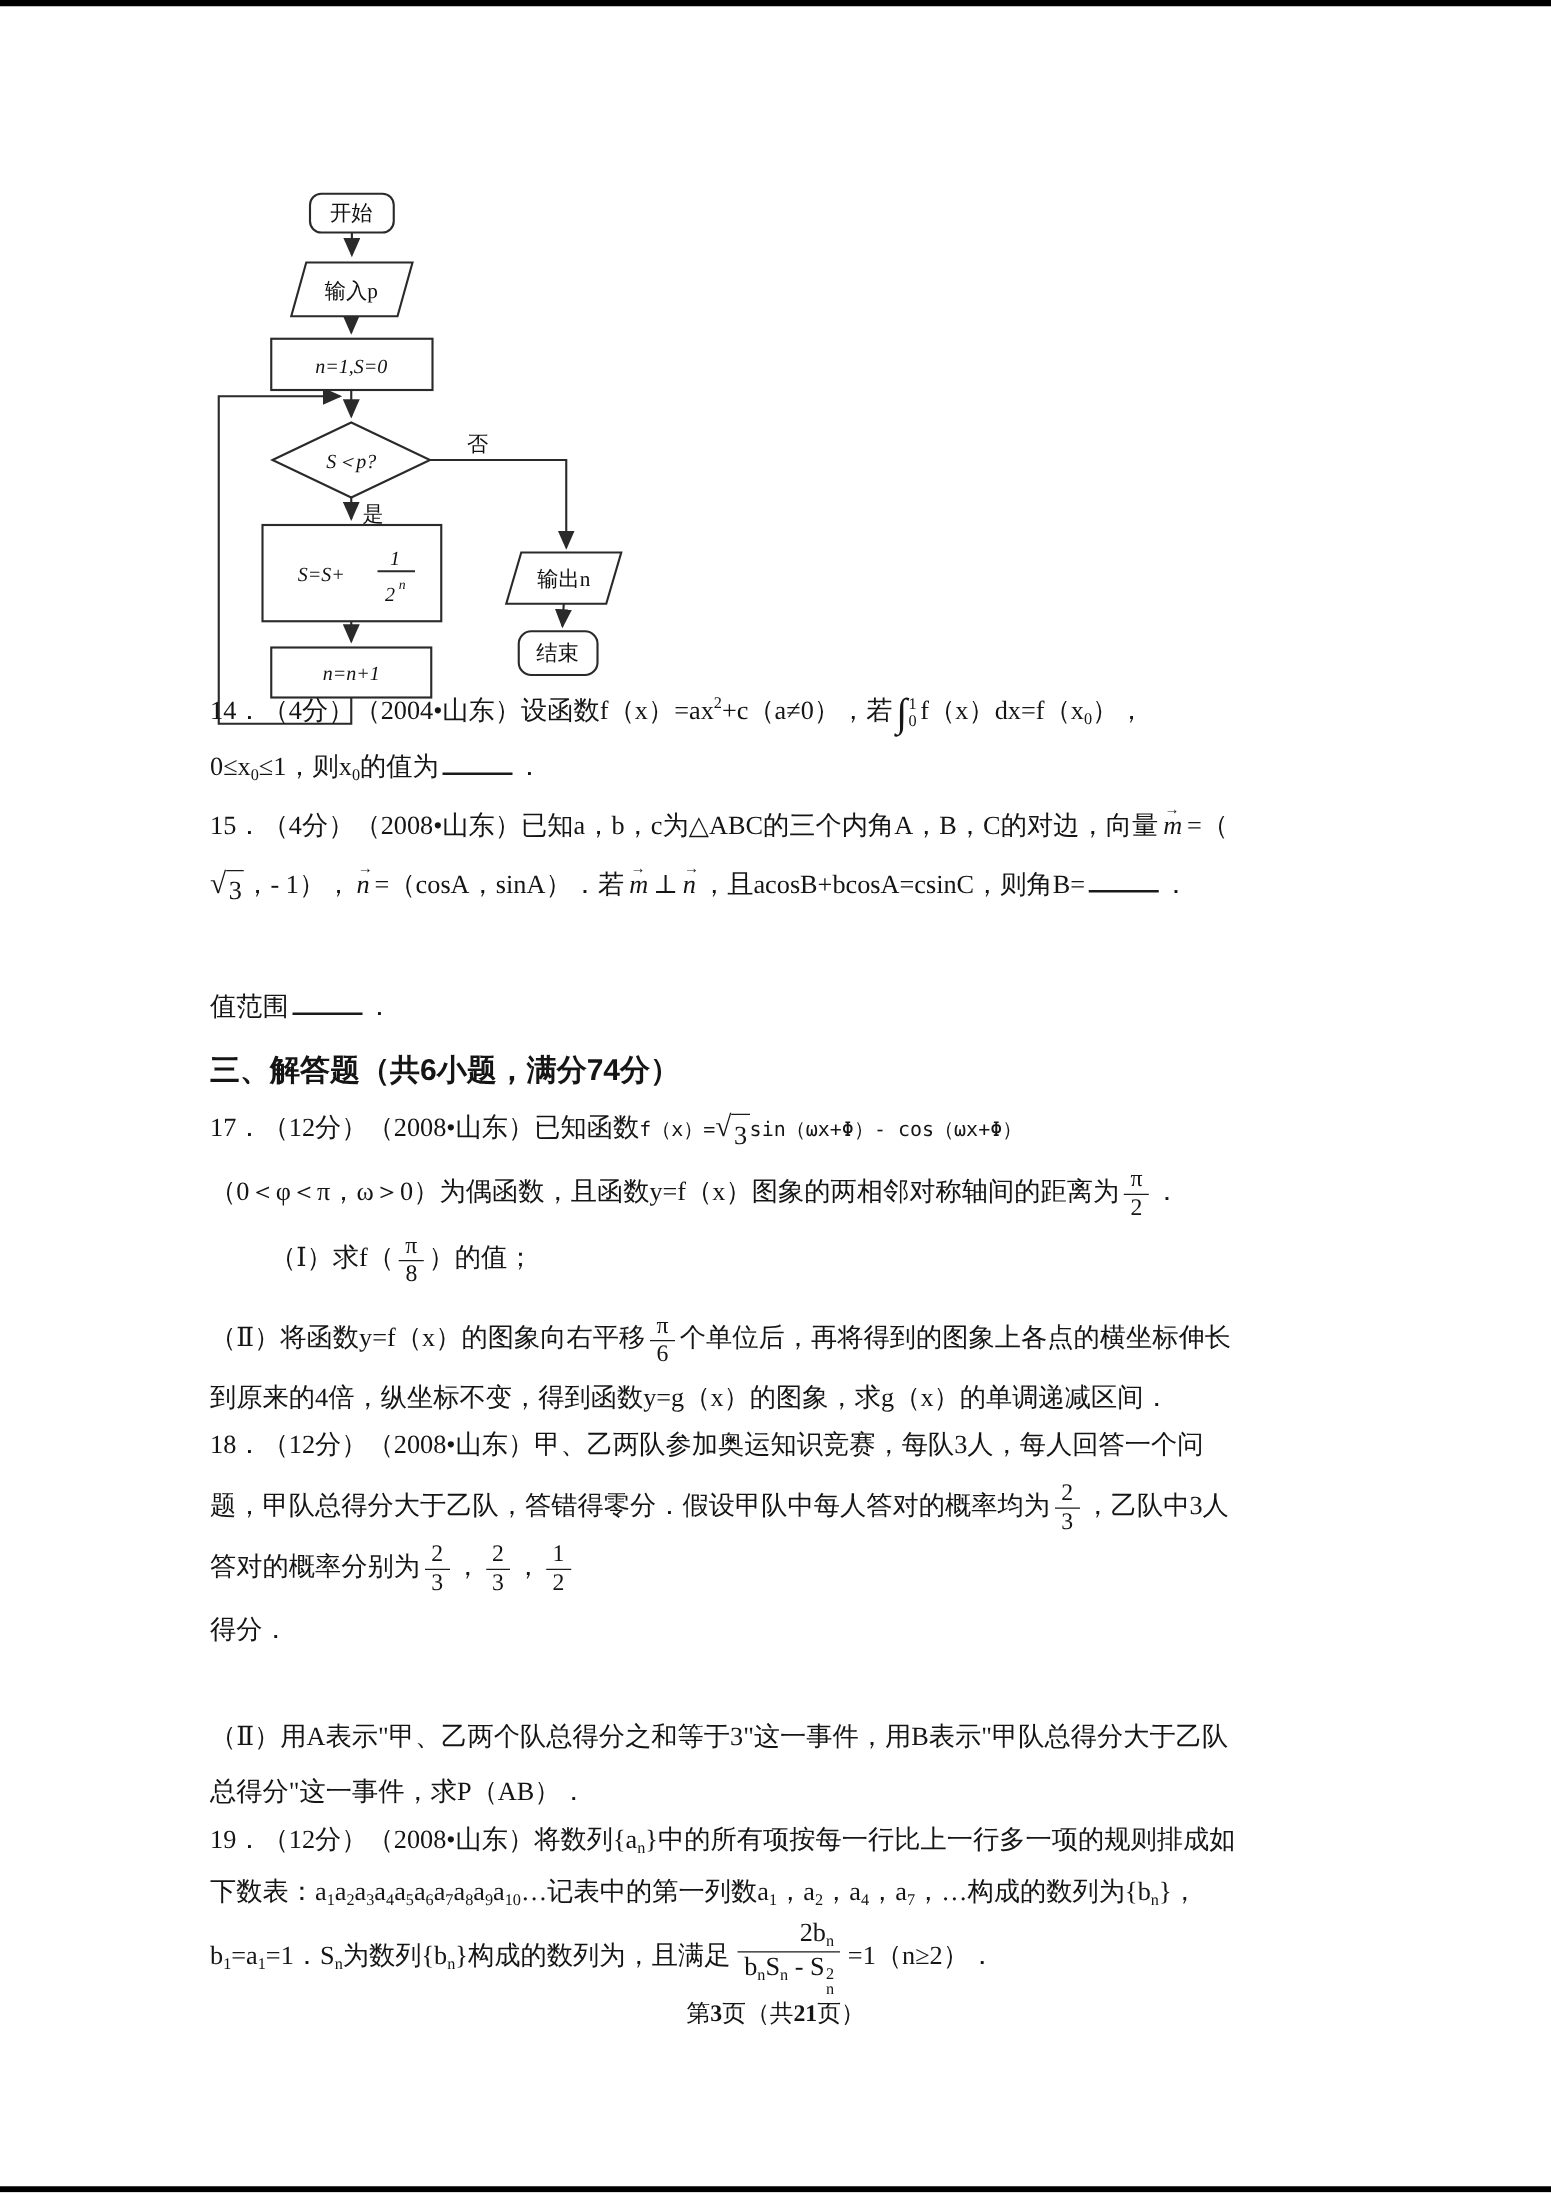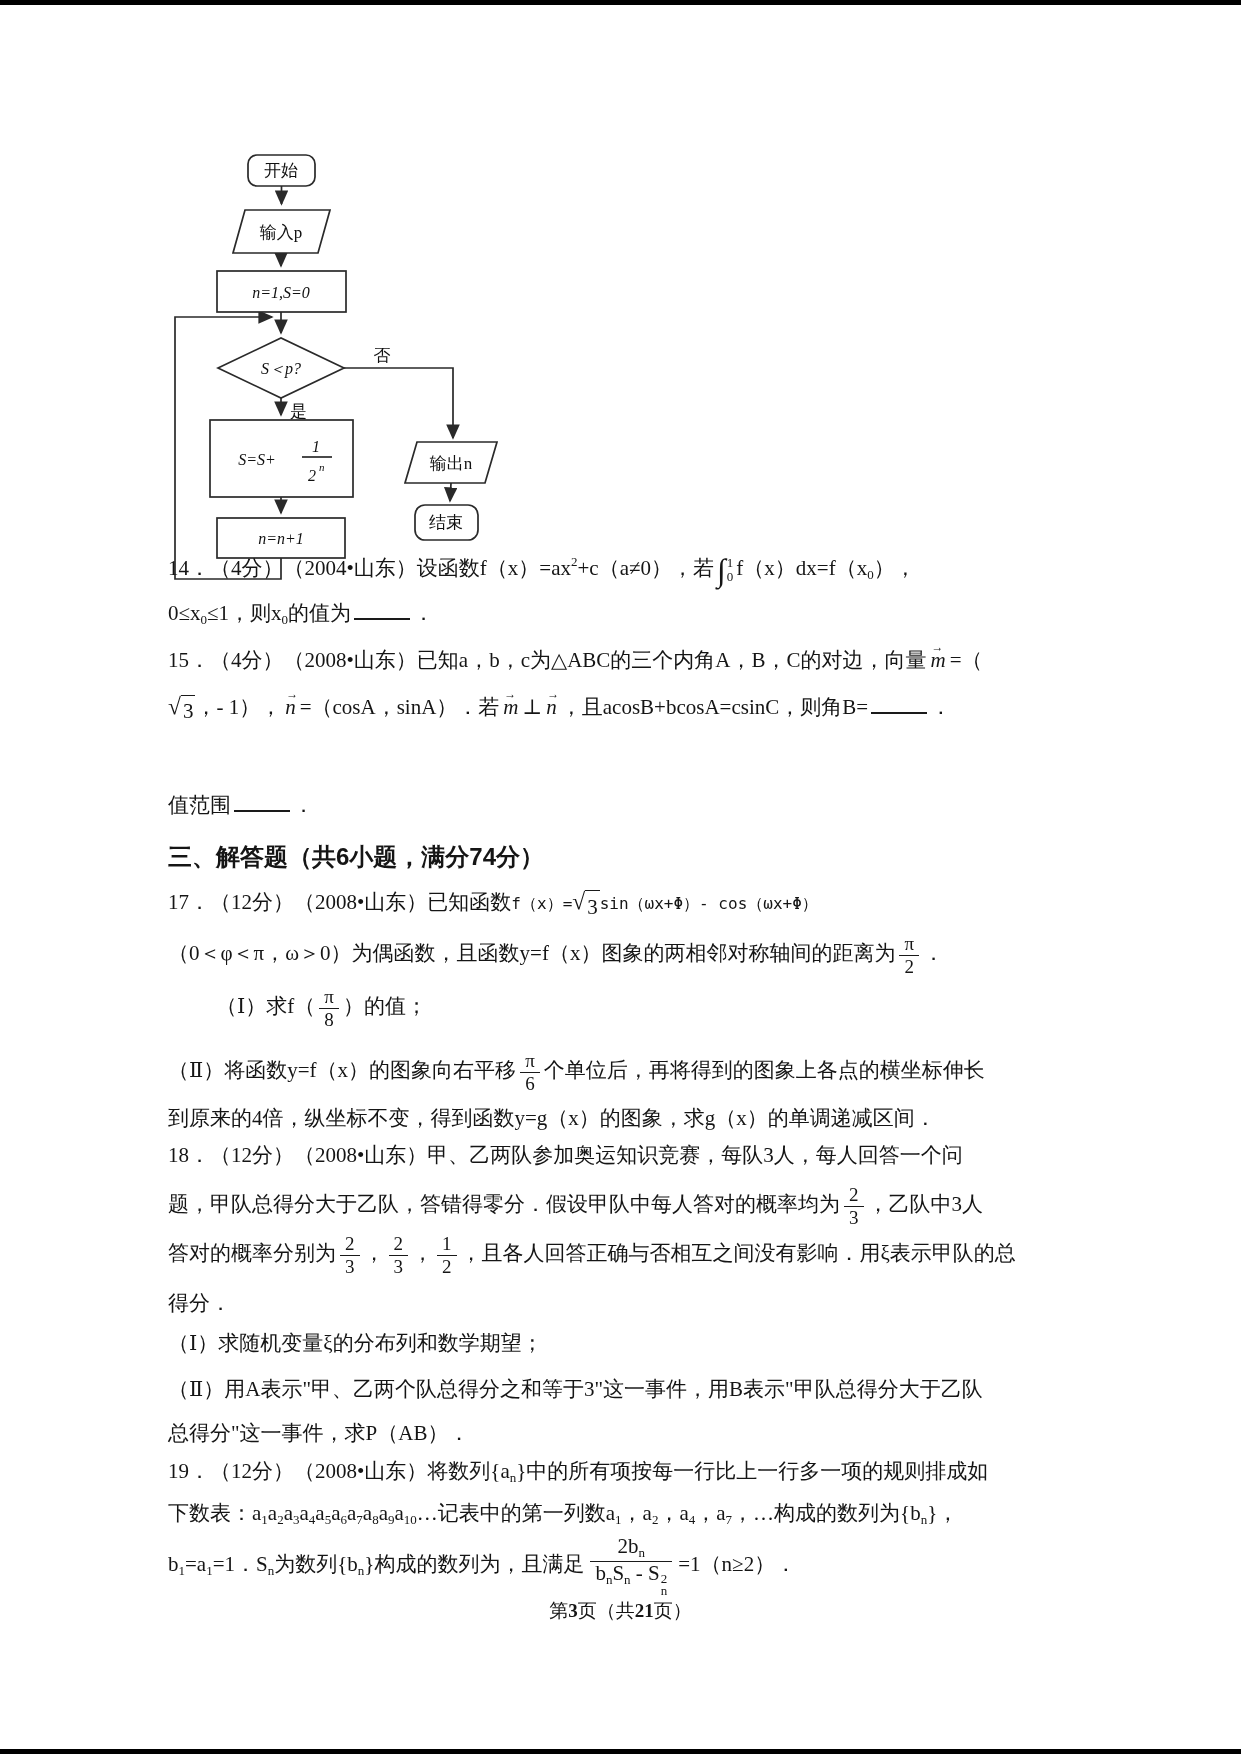--- a/index.html
+++ b/index.html
@@ -16,21 +16,21 @@
   .seg{}
   .bold{font-weight:bold;}
   .mono{font-family:"DejaVu Sans Mono",monospace;font-size:16px;}
   .sup{font-size:13px;vertical-align:9px;}
   .sub{font-size:13px;vertical-align:-4px;}
   .blank{display:inline-block;width:56px;height:16px;border-bottom:2px solid #1a1a1a;margin:0 3px;}
   .frac{display:inline-flex;flex-direction:column;align-items:center;vertical-align:middle;
         line-height:1.12;margin:0 4px;font-size:19px;text-align:center;}
   .frac .num{display:block;padding:0 5px;}
   .frac .den{display:block;padding:0 5px;border-top:1.8px solid #1a1a1a;}
-  .frac.big{font-size:21px;margin:0 6px;}
+  .frac.big{font-size:21px;margin:0 6px;align-items:flex-end;}
   .vec{font-style:italic;position:relative;display:inline-block;margin:0 4px;}
   .vec .acc{position:absolute;top:-13px;left:1px;font-size:12px;font-style:normal;}
   .sqrt{display:inline-flex;align-items:flex-start;white-space:nowrap;}
   .sqrt .rad{font-size:1.12em;line-height:1;}
   .sqrt .radbody{border-top:1.7px solid #1a1a1a;padding:0 2px;}
   .intw{display:inline-flex;align-items:center;margin:0 3px;vertical-align:middle;}
   .intw .intsign{font-size:32px;line-height:1;}
   .intw .limits{display:inline-flex;flex-direction:column;font-size:13px;line-height:1.1;margin-left:1px;}
   .stack{display:inline-flex;flex-direction:column;font-size:13px;line-height:0.95;
          vertical-align:-3px;text-align:center;margin-left:1px;}
@@ -141,23 +141,22 @@
       </span><span class="seg">，乙队中3人</span></div>
   <div class="line" style="top:1225px;line-height:56px;"><span class="seg">答对的概率分别为</span><span class="frac">
         <span class="num">2</span>
         <span class="den">3</span>
       </span><span class="seg">，</span><span class="frac">
         <span class="num">2</span>
         <span class="den">3</span>
       </span><span class="seg">，</span><span class="frac">
         <span class="num">1</span>
         <span class="den">2</span>
-      </span><span class="seg">，且各人回答正确与否相互之间没有影响．用ξ表示甲队的总</span></div>
+      </span></div>
   <div class="line" style="top:1288px;"><span class="seg">得分．</span></div>
-  <div class="line" style="top:1328px;"><span class="seg">（Ⅰ）求随机变量ξ的分布列和数学期望；</span></div>
   <div class="line" style="top:1374px;"><span class="seg">（Ⅱ）用A表示"甲、乙两个队总得分之和等于3"这一事件，用B表示"甲队总得分大于乙队</span></div>
   <div class="line" style="top:1418px;"><span class="seg">总得分"这一事件，求P（AB）．</span></div>
 
   <div class="line" style="top:1456px;"><span class="seg">19．（12分）（2008•山东）将数列{a</span><span class="sub">n</span><span class="seg">}中的所有项按每一行比上一行多一项的规则排成如</span></div>
   <div class="line" style="top:1498px;"><span class="seg">下数表：a</span><span class="sub">1</span><span class="seg">a</span><span class="sub">2</span><span class="seg">a</span><span class="sub">3</span><span class="seg">a</span><span class="sub">4</span><span class="seg">a</span><span class="sub">5</span><span class="seg">a</span><span class="sub">6</span><span class="seg">a</span><span class="sub">7</span><span class="seg">a</span><span class="sub">8</span><span class="seg">a</span><span class="sub">9</span><span class="seg">a</span><span class="sub">10</span><span class="seg">…记表中的第一列数a</span><span class="sub">1</span><span class="seg">，a</span><span class="sub">2</span><span class="seg">，a</span><span class="sub">4</span><span class="seg">，a</span><span class="sub">7</span><span class="seg">，…构成的数列为{b</span><span class="sub">n</span><span class="seg">}，</span></div>
   <div class="line" style="top:1520px;line-height:88px;"><span class="seg">b</span><span class="sub">1</span><span class="seg">=a</span><span class="sub">1</span><span class="seg">=1．S</span><span class="sub">n</span><span class="seg">为数列{b</span><span class="sub">n</span><span class="seg">}构成的数列为，且满足</span><span class="frac big">
         <span class="num"><span class="seg">2b</span><span class="sub">n</span></span>
         <span class="den"><span class="seg">b</span><span class="sub">n</span><span class="seg">S</span><span class="sub">n</span><span class="seg"> - S</span><span class="stack">
             <span class="stk">2</span>
             <span class="stk">n</span>

